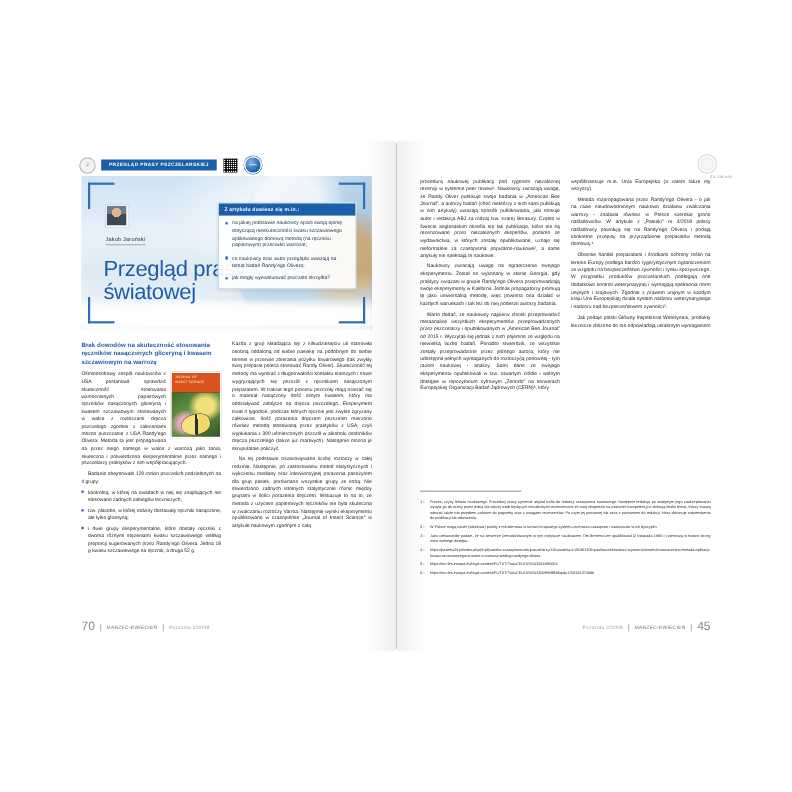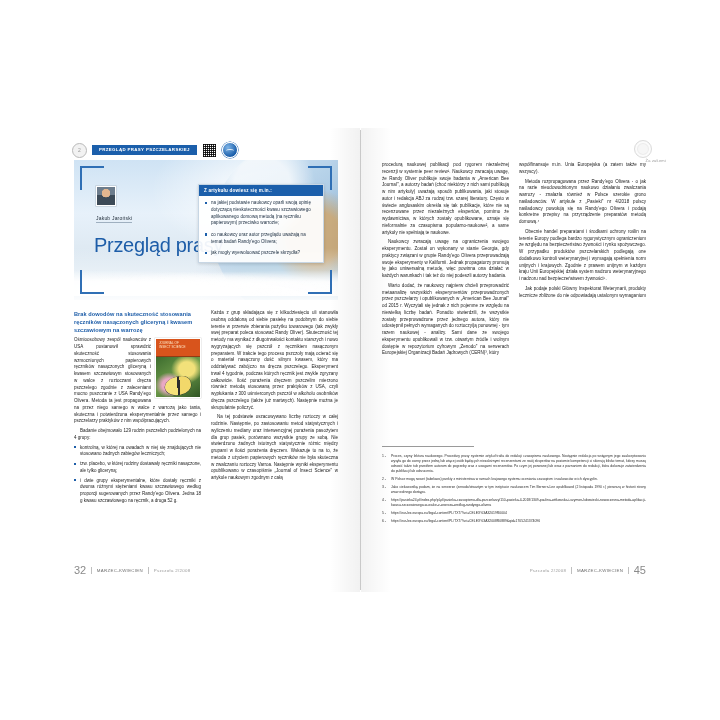--- a/index.html
+++ b/index.html
@@ -252,20 +252,21 @@
       <div class="corner bl"></div>
       <div class="corner br"></div>
 
       <div class="byline">
         <div class="avatar"></div>
         <div class="byline-name">Jakub Jaroński</div>
       </div>
 
       <h1 class="hero-title">
         <span>Przegląd prasy</span>
+        <span class="l2">światowej</span>
       </h1>
 
       <div class="infobox">
         <div class="infobox-head">Z artykułu dowiesz się m.in.:</div>
         <ul class="infobox-list">
           <li>na jakiej podstawie naukowcy oparli swoją opinię dotyczącą nieskuteczności kwasu szczawiowego aplikowanego domową metodą (na ręczniku papierowym) przeciwko warrozie;</li>
           <li>co naukowcy oraz autor przeglądu uważają na temat badań Randy'ego Olivera;</li>
           <li>jak mogły wyewoluować pszczele skrzydła?</li>
         </ul>
       </div>
@@ -292,21 +293,21 @@
         </ul>
       </div>
 
       <div class="col">
         <p class="p">Każda z grup składająca się z kilkudziesięciu uli stanowiła osobną oddaloną od siebie pasiekę na podobnym do siebie terenie w przerwie zbierania pożytku towarowego (tak zwykły swej preparat poleca stosować Randy Oliver). Skuteczność tej metody ma wynikać z długotrwałości kontaktu starszych i nowo wygryzających się pszczół z ręcznikiem nasączonym preparatem. W trakcie tego procesu pszczoły mają ocierać się o materiał nasączony dość silnym kwasem, który ma oddziaływać zabójczo na dręcza pszczelego. Eksperyment trwał 4 tygodnie, podczas których ręcznik jest zwykle zgryzany całkowicie. Ilość porażenia dręczem pszczelim mierzono również metodą stosowaną przez praktyków z USA, czyli wypłukania z 300 uśmierconych pszczół w alkoholu osobników dręcza pszczelego (także już martwych). Następnie można je skrupulatnie policzyć.</p>
         <p class="p indent">Na tej podstawie oszacowywano liczbę roztoczy w całej rodzinie. Następnie, po zastosowaniu metod statystycznych i wyliczeniu mediany oraz interwencyjnej porażenia pasożytem dla grup pasiek, porównano wszystkie grupy ze sobą. Nie stwierdzono żadnych istotnych statystycznie różnic między grupami w ilości porażenia dręczem. Wskazuje to na to, że metoda z użyciem papierowych ręczników nie była skuteczna w zwalczaniu roztoczy Varroa. Następnie wyniki eksperymentu opublikowano w czasopiśmie „Journal of Insect Science" w artykule naukowym zgodnym z całą</p>
       </div>
     </div>
 
     <div class="footer footer-l">
-      <span class="pnum">32</span>
+      <span class="pnum">70</span>
       <span class="fsep"></span>
       <span class="fmag">MARZEC-KWIECIEŃ</span>
       <span class="fsep"></span>
       <span class="fissue">Pszczoła 2/2008</span>
     </div>
   </div>
 
   <div class="page page-right">
 
     <div class="rh-right">

